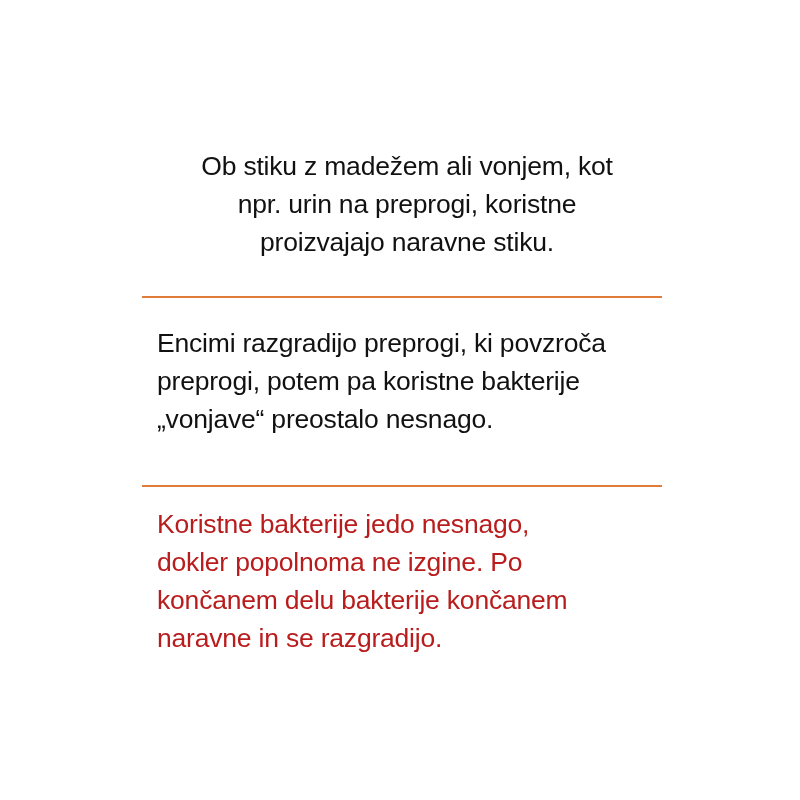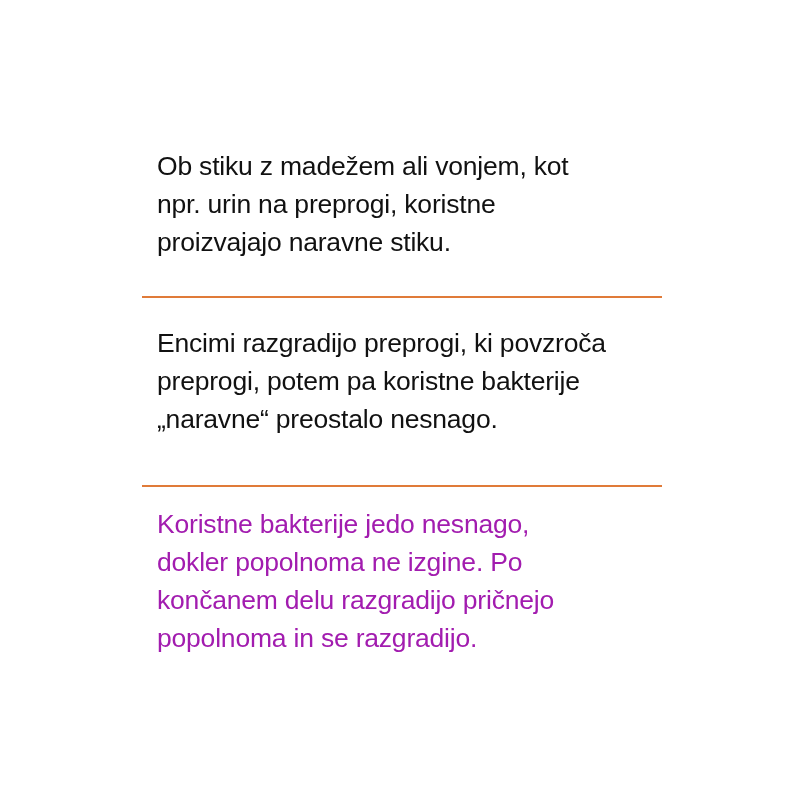--- a/index.html
+++ b/index.html
@@ -20,21 +20,21 @@
       left: 157px;
       width: 500px;
       font-size: 26.5px;
       line-height: 38px;
       letter-spacing: -0.2px;
     }
     .block .line {
       display: block;
       white-space: nowrap;
     }
-    #block-1 { top: 147px; }
+    #block-1 { top: 147px; text-align: center; }
     #block-2 { top: 324px; }
     #block-3 { top: 505px; }
     .divider {
       position: absolute;
       left: 142px;
       width: 520px;
       height: 2px;
       background: #e07b39;
     }
     #divider-1 { top: 296px; }
@@ -47,23 +47,23 @@
   <span class="line">Ob stiku z madežem ali vonjem, kot</span>
   <span class="line">npr. urin na preprogi, koristne</span>
   <span class="line">proizvajajo naravne stiku.</span>
 </div>
 
 <div id="divider-1" class="divider" style="background: rgb(224, 123, 57);"></div>
 
 <div id="block-2" class="block" style="color: rgb(17, 17, 17);">
   <span class="line">Encimi razgradijo preprogi, ki povzroča</span>
   <span class="line">preprogi, potem pa koristne bakterije</span>
-  <span class="line">„naravne“ preostalo nesnago.</span>
+  <span class="line">„vonjave“ preostalo nesnago.</span>
 </div>
 
 <div id="divider-2" class="divider" style="background: rgb(224, 123, 57);"></div>
 
-<div id="block-3" class="block" style="color: #a21caf;">
+<div id="block-3" class="block" style="color: #b91c1c;">
   <span class="line">Koristne bakterije jedo nesnago,</span>
   <span class="line">dokler popolnoma ne izgine. Po</span>
-  <span class="line">končanem delu razgradijo pričnejo</span>
-  <span class="line">popolnoma in se razgradijo.</span>
+  <span class="line">končanem delu bakterije končanem</span>
+  <span class="line">naravne in se razgradijo.</span>
 </div>
 
 </body></html>

